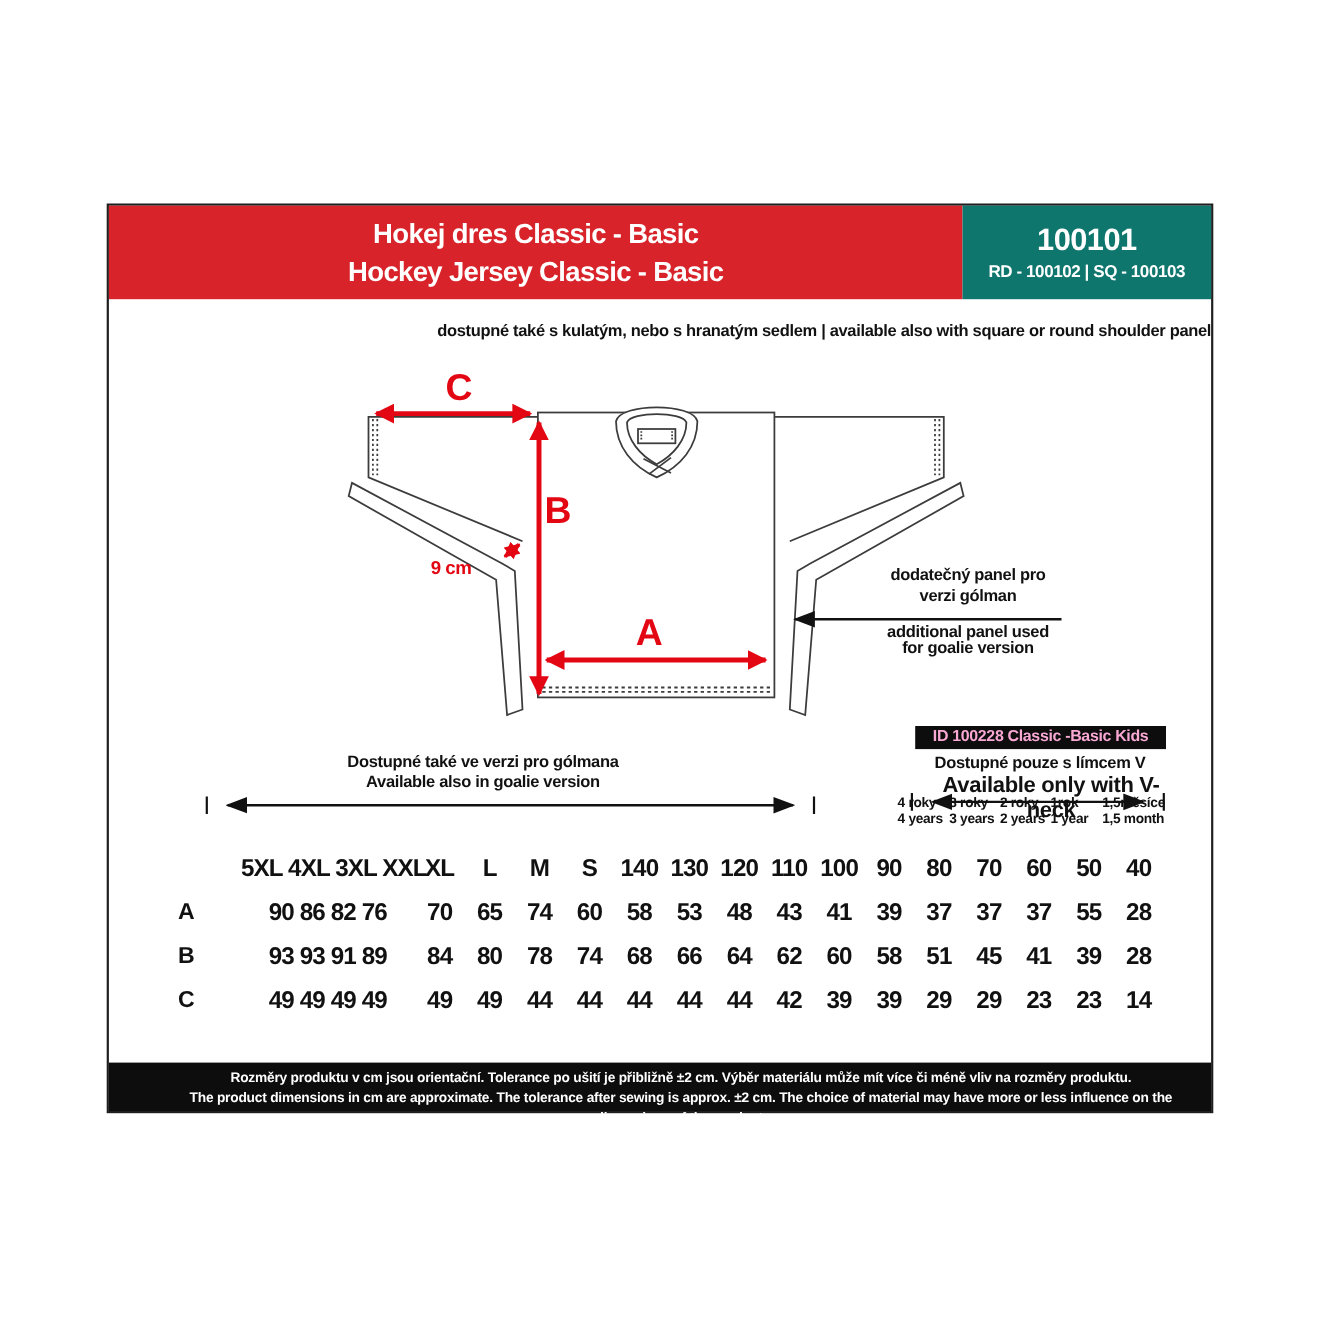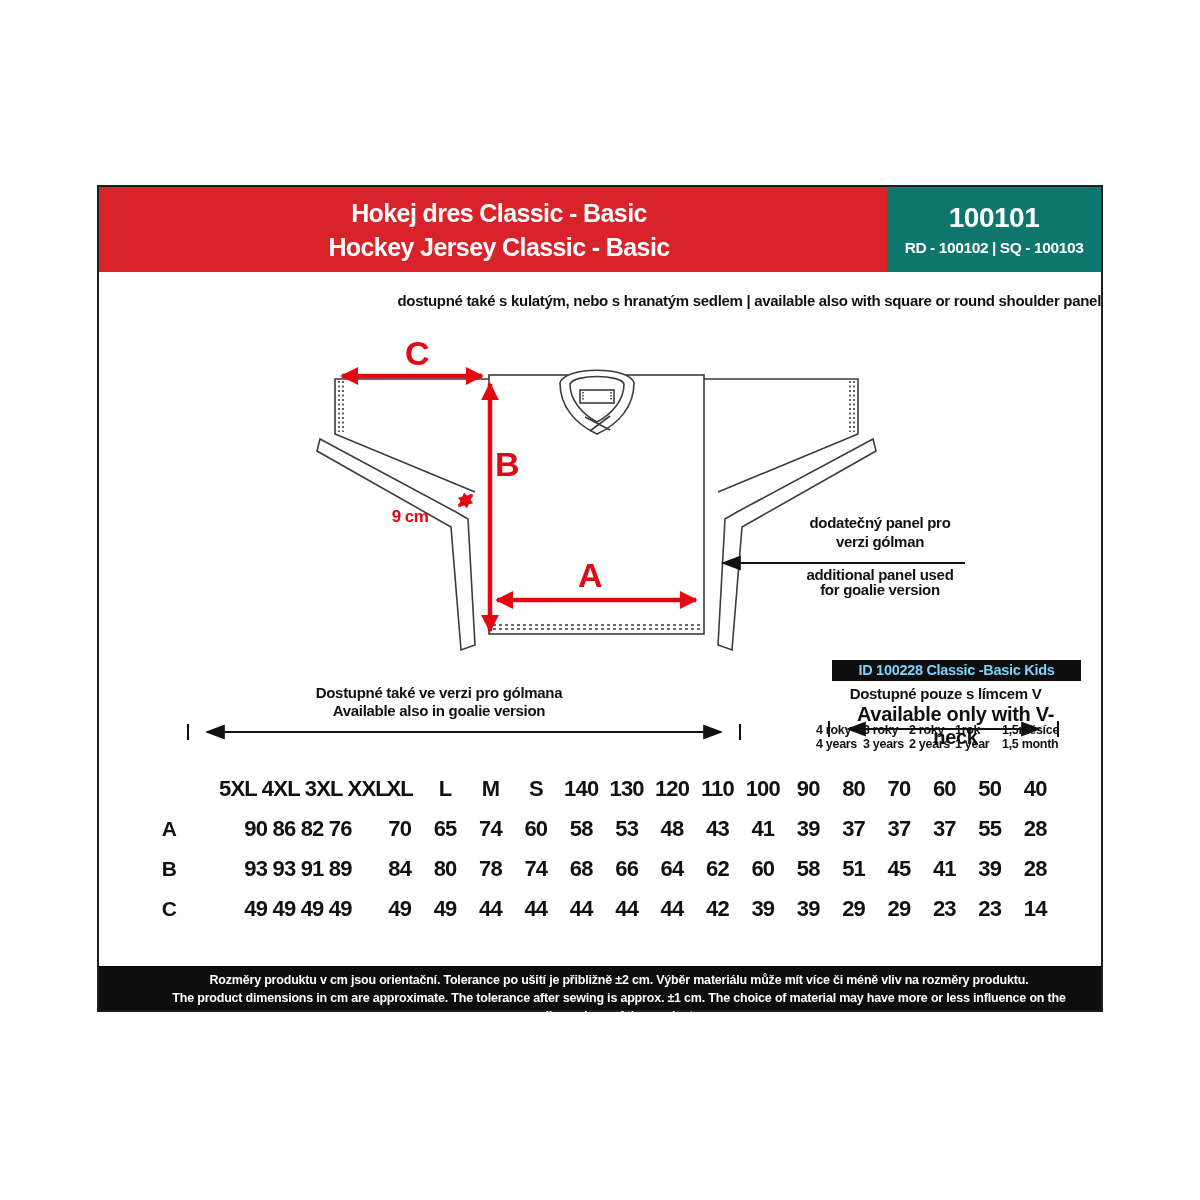--- a/index.html
+++ b/index.html
@@ -1,21 +1,21 @@
 <!DOCTYPE html>
 <html><head>
 <meta charset="utf-8">
 <style>
   html,body{margin:0;padding:0;background:#ffffff;}
   body{width:1200px;height:1200px;position:relative;font-family:"Liberation Sans",sans-serif;color:#111;}
   .box{position:absolute;left:97px;top:185px;width:1006px;height:827px;border:2px solid #1f1f1f;box-sizing:border-box;background:#fff;}
   
   .hdr{position:absolute;left:0;top:0;width:100%;height:85px;display:flex;}
   .hdr-red{width:776px;height:85px;background:#d8232a;color:#fff;text-align:center;
-           display:flex;flex-direction:column;justify-content:center;gap:6px;padding-left:12px;}
+           display:flex;flex-direction:column;justify-content:center;gap:6px;}
   .hdr-red div{font-size:25px;font-weight:700;letter-spacing:-0.6px;line-height:28px;}
   .hdr-blk{flex:1;background:#0f766e;color:#fff;text-align:center;display:flex;flex-direction:column;justify-content:center;gap:5px;}
   .code-big{font-size:28px;font-weight:700;letter-spacing:-0.5px;}
   .code-sub{font-size:15.5px;font-weight:700;letter-spacing:-0.4px;}
   
   .subtitle{position:absolute;left:0;top:105px;width:100%;text-align:right;font-size:15px;font-weight:700;letter-spacing:-0.3px;}
   
   .diagram{position:absolute;left:0;top:0;width:1006px;height:827px;}
   
   .dim{position:absolute;color:#e30613;font-weight:700;text-align:center;letter-spacing:-0.5px;}
@@ -24,21 +24,21 @@
   .dim-a{left:466px;top:369px;width:50px;font-size:34px;}
   .dim-9{left:278px;top:320px;width:66px;font-size:17px;}
   
   .panel-note{position:absolute;left:681px;top:326px;width:200px;text-align:center;font-weight:700;}
   .panel-note .cs{font-size:15px;line-height:19px;letter-spacing:-0.3px;}
   .panel-note .en1{font-size:15px;line-height:15px;margin-top:16px;letter-spacing:-0.3px;}
   .panel-note .en2{font-size:15px;line-height:15px;letter-spacing:-0.3px;}
   
   .goalie-note{position:absolute;left:140px;top:497px;width:400px;text-align:center;font-weight:700;font-size:15px;line-height:18px;letter-spacing:-0.3px;}
   
-  .kids-id{position:absolute;left:733px;top:473px;width:249px;height:21px;background:#0d0d0d;color:#7dd3fc;
+  .kids-id{position:absolute;left:733px;top:473px;width:228px;height:21px;background:#0d0d0d;color:#f9a8d4;
            font-size:14.5px;font-weight:700;text-align:center;line-height:21px;letter-spacing:-0.3px;}
   .kids-cs{position:absolute;left:733px;top:498px;width:227px;text-align:center;font-size:15px;font-weight:700;letter-spacing:-0.3px;}
   .kids-en{position:absolute;left:743px;top:516px;width:227px;text-align:center;font-size:20px;font-weight:700;letter-spacing:-0.3px;}
   .age{position:absolute;top:536px;width:68px;text-align:left;font-size:12.5px;font-weight:700;line-height:14px;letter-spacing:-0.3px;}
   
   .size-table{position:absolute;left:40px;top:582px;width:922px;}
   .trow{display:grid;grid-template-columns:60px 178px repeat(15,45.4px);height:40px;align-items:center;}
   .trow .cell{text-align:center;font-size:22px;font-weight:700;letter-spacing:-0.8px;white-space:nowrap;}
   .trow .rl{font-size:21px;}
   .trow .grp{padding-left:20px;}
@@ -233,16 +233,16 @@
       <div class="cell">29</div>
       <div class="cell">29</div>
       <div class="cell">23</div>
       <div class="cell">23</div>
       <div class="cell">14</div>
     </div>
   </div>
 
   <div class="footer">
     <div class="f1">Rozměry produktu v cm jsou orientační. Tolerance po ušití je přibližně ±2 cm. Výběr materiálu může mít více či méně vliv na rozměry produktu.</div>
-    <div class="f2">The product dimensions in cm are approximate. The tolerance after sewing is approx. ±1 cm. The choice of material may have more or less influence on the dimensions of the product.</div>
+    <div class="f2">The product dimensions in cm are approximate. The tolerance after sewing is approx. ±2 cm. The choice of material may have more or less influence on the dimensions of the product.</div>
   </div>
 
 </div>
 
 </body></html>

